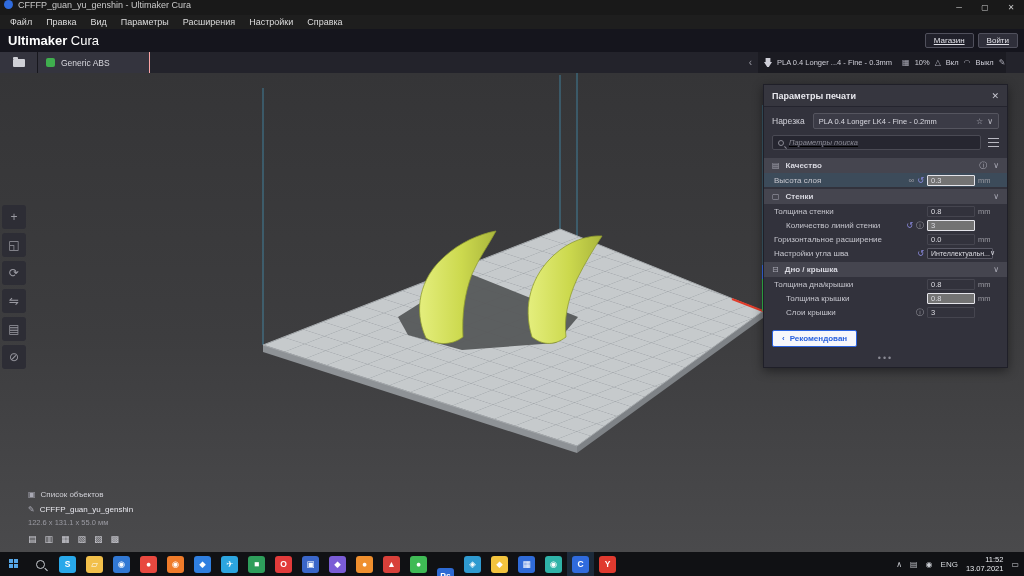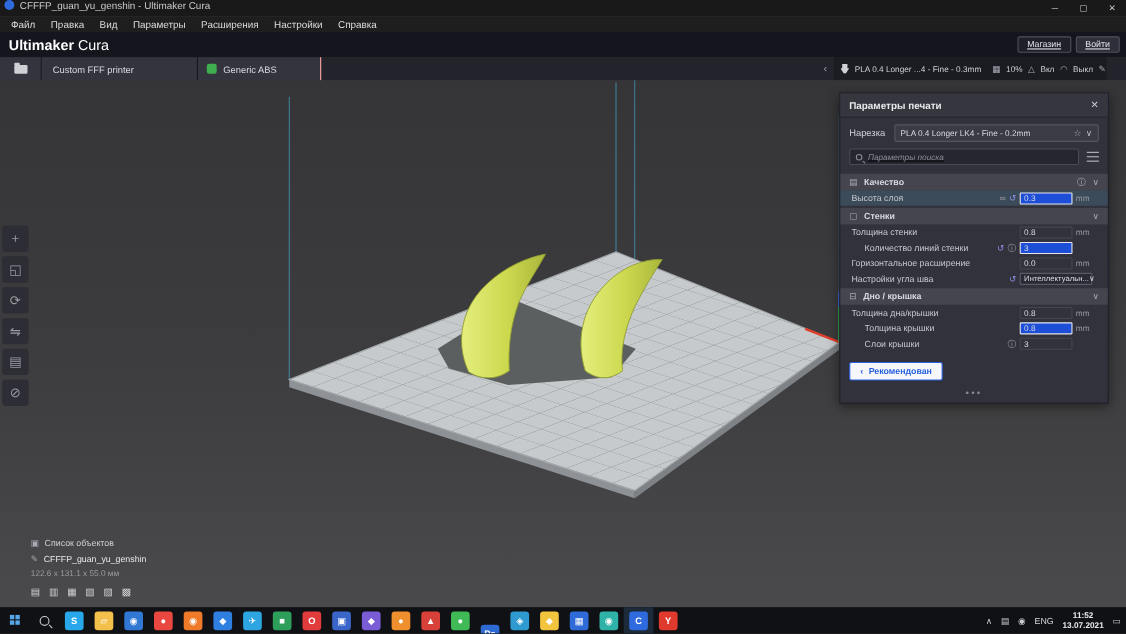--- a/index.html
+++ b/index.html
@@ -87,21 +87,21 @@
   .sec-right { margin-left:auto; display:flex; gap:6px; align-items:center; color:#a9a9b4; font-weight:400; font-size:8px; }
 
   .srow { height:14px; display:flex; align-items:center; padding:0 8px 0 10px; font-size:8px; color:#c6c6ce; }
   .srow.indent { padding-left:22px; }
   .srow.hl { background:#3c4b5a; }
   .slabel { flex:1; white-space:nowrap; overflow:hidden; text-overflow:ellipsis; }
   .ricon { font-size:8px; color:#9a9aa2; margin-right:3px; }
   .ricon.revert { color:#8f8fe8; }
   .sctl { display:flex; align-items:center; width:72px; flex:none; }
   .sval { width:48px; height:11px; background:#2a2a34; border:1px solid #5a5a66; border-radius:1px; color:#dcdce2; font-size:7.5px; padding:0 3px; font-family:inherit; }
-  .sval.bright { border-color:#e4e4ea; background:#1d4ed8; }
+  .sval.bright { border-color:#e4e4ea; background:#737373; }
   .sval.plain { border-color:#45454f; background:transparent; }
   .sunit { width:18px; color:#9a9aa2; font-size:7.5px; margin-left:3px; }
   .scheck { width:9px; height:9px; border:1px solid #b9b9c2; background:#d6d7db; border-radius:1px; }
   .sselect { width:66px; height:11px; background:#2a2a34; border:1px solid #5a5a66; border-radius:1px; color:#dcdce2; font-size:7px; display:flex; align-items:center; justify-content:space-between; padding:0 3px; }
 
   .rec-row { padding:8px 8px 4px; }
   .rec-btn { display:inline-flex; align-items:center; gap:5px; background:#f6f7fb; color:#2a62de; border:1px solid #2a62de; border-radius:2px; font-size:8px; font-weight:700; padding:3px 9px; }
   .dots { text-align:center; color:#8a8a94; font-size:9px; letter-spacing:2px; padding:2px 0 4px; }
 
   
@@ -109,21 +109,21 @@
   .tb-start, .tb-search { width:27px; height:24px; display:flex; align-items:center; justify-content:center; }
   .win-logo { width:10px; height:10px; display:grid; grid-template-columns:4px 4px; grid-template-rows:4px 4px; gap:1px; }
   .win-logo i { background:#57a8e8; display:block; }
   .search-ring { width:9px; height:9px; border:1.3px solid #c9ccd1; border-radius:50%; position:relative; }
   .search-ring::after { content:""; position:absolute; width:4px; height:1.3px; background:#c9ccd1; transform:rotate(45deg); left:7px; top:8px; }
   .tb-apps { display:flex; }
   .tb-app { width:27px; height:24px; display:flex; align-items:center; justify-content:center; }
   .tb-ico { width:17px; height:17px; border-radius:3px; display:flex; align-items:center; justify-content:center; color:#fff; font-size:8.5px; font-weight:700; }
   .tb-tray { margin-left:auto; display:flex; align-items:center; gap:8px; padding-right:5px; color:#d3d6da; font-size:8px; }
   .tray-ico { font-size:8px; color:#c9ccd1; }
-  .tb-clock { text-align:center; font-size:7.5px; line-height:9px; color:#e8eaee;font-weight:bold; }
+  .tb-clock { text-align:right; font-size:7.5px; line-height:9px; color:#e8eaee; }
 </style>
 </head>
 <body>
 
 <div class="screen">
 
   <div class="titlebar">
     <span class="app-ico"></span>
     <span>CFFFP_guan_yu_genshin - Ultimaker Cura</span>
     <div class="win-btns">
@@ -154,23 +154,20 @@
     <div class="logo"><b>Ultimaker</b><span> Cura</span></div>
     <div class="hdr-btns">
       <span class="hdr-btn">Магазин</span>
       <span class="hdr-btn fill">Войти</span>
     </div>
   </div>
 
   <div class="configbar">
     <div class="cfg-folder">
         <span class="folder-ico"></span>
-      </div>
-    <div class="cfg-printer">
-        <span>Custom FFF printer</span>
       </div>
     <div class="cfg-material">
       <span class="mat-ico"></span>
       <span>Generic ABS</span>
     </div>
     <div class="cfg-right">
       <span class="cfg-chevron">‹</span>
       <div class="cfg-summary">
         <span class="nozzle-ico"></span>
         <span class="sum-text">PLA 0.4  Longer ...4 - Fine - 0.3mm</span>

